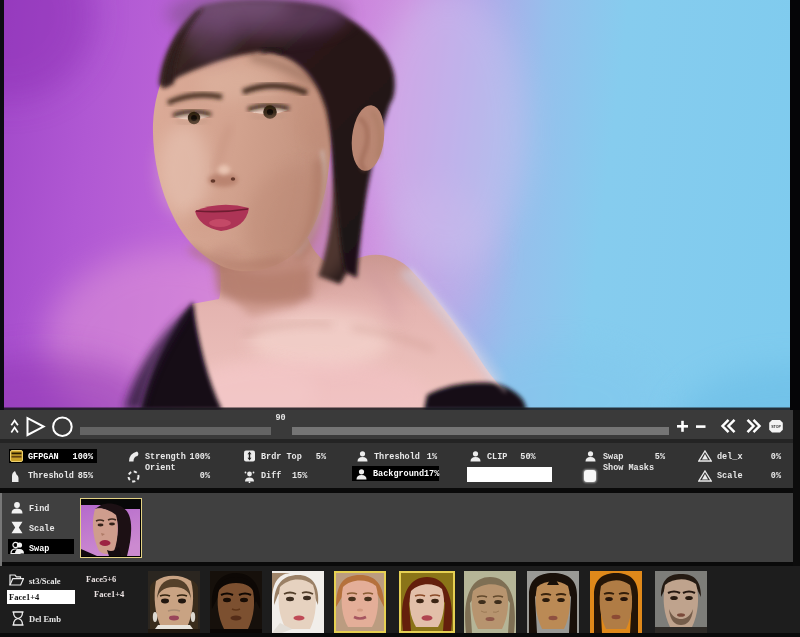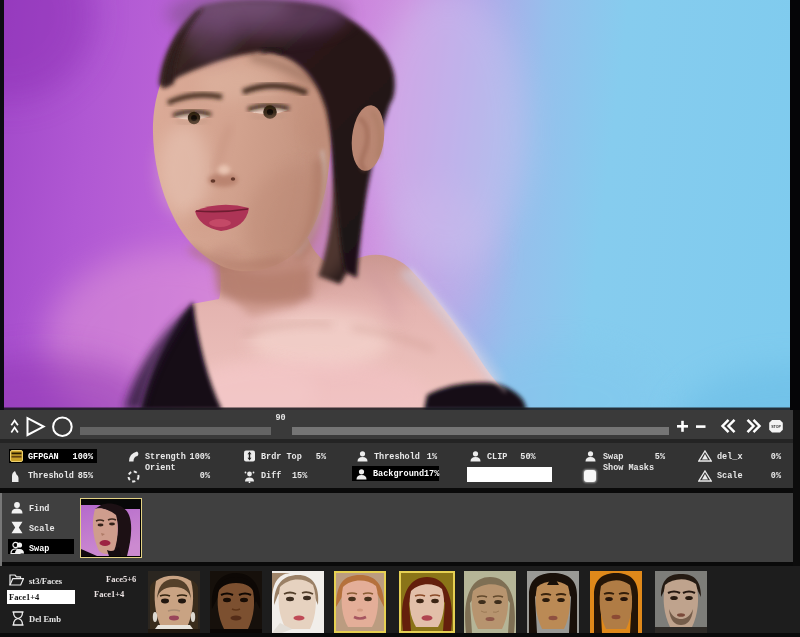--- a/index.html
+++ b/index.html
@@ -308,27 +308,27 @@
   <div class="abs" id="fsep"></div>
   <div class="abs" id="edgeL"></div>
   <div class="abs" style="left:793px;top:410px;width:7px;height:227px;background:#0c0c0c"></div>
 
   <div class="abs" id="bottom">
 
     <svg class="abs" style="left:9px;top:8px" width="15" height="12" viewBox="0 0 15 12">
       <path d="M1 11 L1 1 L6 1 L7.5 2.8 L11.5 2.8 L11.5 4.6" fill="none" stroke="#ececec" stroke-width="1.2"></path>
       <path d="M1 11 L3.8 4.6 L14.5 4.6 L11.7 11 Z" fill="none" stroke="#ececec" stroke-width="1.2"></path>
     </svg>
-    <div class="abs lbl" style="left:29px;top:10px">st3/Faces</div>
+    <div class="abs lbl" style="left:29px;top:10px">st3/Scale</div>
     <div class="abs" style="left:7px;top:24px;width:68px;height:14px;background:#fff;color:#151515;line-height:14px;padding-left:2px;box-sizing:border-box;font-weight:bold">Face1+4</div>
     <svg class="abs" style="left:11px;top:45px" width="14" height="15" viewBox="0 0 14 15">
       <path d="M1.5 1 L12.5 1 M1.5 14 L12.5 14 M2.5 1 C2.5 11 11.5 4 11.5 14 M11.5 1 C11.5 11 2.5 4 2.5 14" stroke="#ececec" stroke-width="1.3" fill="none"></path>
     </svg>
     <div class="abs lbl" style="left:29px;top:48px">Del Emb</div>
-    <div class="abs lbl" style="left:106px;top:8px;color:#eae2e2">Face5+6</div>
+    <div class="abs lbl" style="left:86px;top:8px;color:#eae2e2">Face5+6</div>
     <div class="abs lbl" style="left:94px;top:23px;color:#eae2e2">Face1+4</div>
   </div>
 
   <div class="abs thumb" style="left:148px"><svg width="52" height="62" viewBox="0 0 52 62">
     <rect width="52" height="62" fill="#2b2620"></rect>
     <path d="M2 62 L2 16 C6 2 46 2 50 16 L50 62 Z" fill="#3a2d1c"></path>
     <path d="M8 10 C5 26 7 44 13 56 L39 56 C45 44 47 24 43 10 C33 3 17 3 8 10 Z" fill="#c9a383"></path>
     <path d="M9 30 C9 16 15 8 26 8 C37 8 43 16 43 30 C43 22 37 16 26 16 C15 16 9 22 9 30 Z" fill="#54402a"></path>
     <ellipse cx="17" cy="30" rx="4" ry="2.4" fill="#22170f"></ellipse>
       <ellipse cx="34" cy="30" rx="4" ry="2.4" fill="#22170f"></ellipse>

